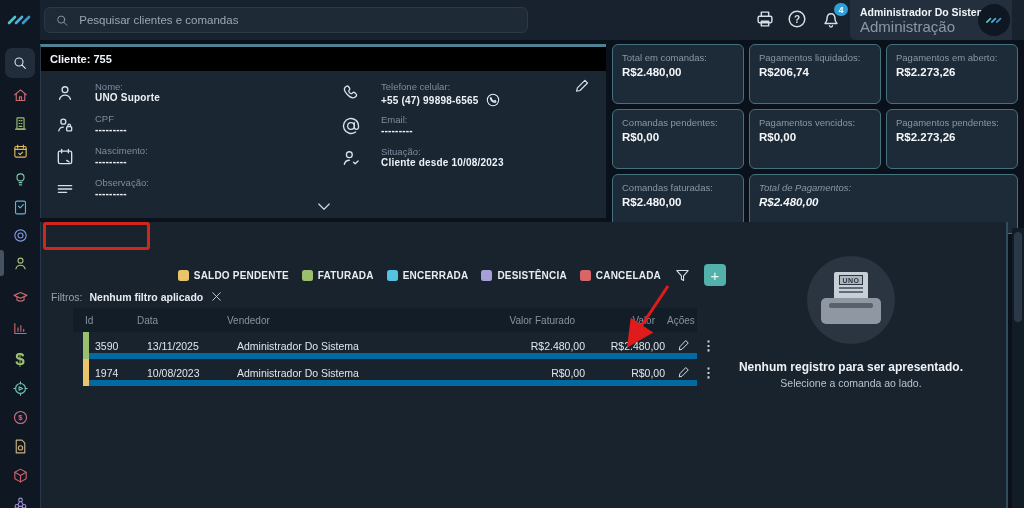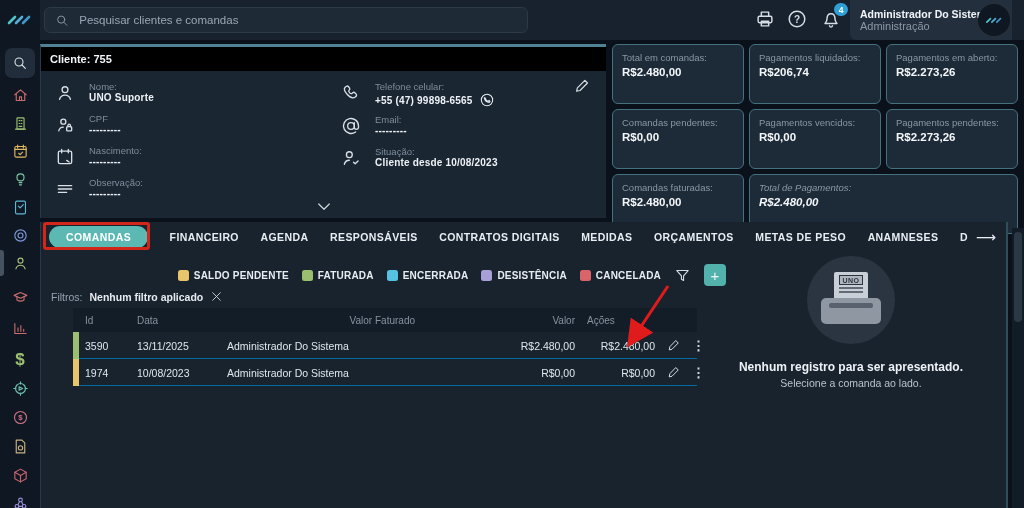--- a/index.html
+++ b/index.html
@@ -25,34 +25,34 @@
   .searchbox { position:absolute; left:4px; top:7px; width:484px; height:26px; background:#1f2a37;
     border:1px solid #2c3947; border-radius:6px; display:flex; align-items:center; padding:0 10px; gap:10px; color:#8c99a7; }
   .searchbox input { background:transparent; border:none; outline:none; color:#c7d0d9; font-size:11.5px; width:100%; }
   .searchbox input::placeholder { color:#9aa7b4; }
   .tb-ic { position:absolute; top:8px; width:24px; height:24px; color:#d6dde4; }
   .bell-badge { position:absolute; left:14px; top:-5px; min-width:14px; height:13px; background:#2f9fd8; color:#fff;
     font-size:8.5px; font-weight:bold; border-radius:7px; display:flex; align-items:center; justify-content:center; padding:0 3px; }
   .userchip { position:absolute; right:12px; top:0; height:40px; width:162px; background:#232f3c; display:flex;
     align-items:center; padding:4px 36px 4px 10px; border-radius:0 0 0 6px; }
   .userchip .uname { font-size:10.5px; font-weight:bold; color:#f2f6fa; white-space:nowrap; }
-  .userchip .urole { font-size:11px; color:#8violet; color:#8violet; color:#8b98a6; }
+  .userchip .urole { font-size:15px; color:#8violet; color:#8violet; color:#8b98a6; }
   .avatar { position:absolute; right:2px; top:4px; width:32px; height:32px; border-radius:50%; background:#0e1722;
     display:flex; align-items:center; justify-content:center; }
 
   
   .client-card { position:absolute; left:40px; top:44px; width:566px; height:174px; background:#1a2632;
     border-top:3px solid #4f8294; border-left:1px solid #27394a; }
   .cc-head { height:24px; background:#000000; display:flex; align-items:center; padding:0 9px;
     font-size:11px; font-weight:bold; color:#f2f6fa; }
   .cc-edit { position:absolute; right:14px; top:30px; width:18px; height:18px; color:#d6dde4; cursor:pointer; }
   .cc-col { position:absolute; top:34px; }
   .cc-col.left { left:14px; width:270px; }
   .cc-col.right { left:300px; width:250px; }
-  .field { display:flex; gap:14px; margin-bottom:6px; min-height:26px; }
+  .field { display:flex; gap:20px; margin-bottom:6px; min-height:26px; }
   .field .fic { width:20px; height:20px; color:#d9e0e7; flex:none; margin-top:2px; }
   .field .flabel { font-size:9.5px; color:#7f8d9b; }
   .field .fvalue { font-size:10px; color:#eef2f6; font-weight:bold; letter-spacing:.2px; display:flex; align-items:center; gap:6px; }
   .wa { width:16px; height:16px; color:#e6ecf1; }
   .cc-chevron { position:absolute; left:50%; bottom:4px; transform:translateX(-50%); width:18px; height:14px; color:#cfd7de; cursor:pointer; }
 
   
   .stats { position:absolute; left:612px; top:44px; width:406px; height:190px;
     display:grid; grid-template-columns:1fr 1fr 1fr; grid-template-rows:1fr 1fr 1fr; gap:5px; }
   .stat { background:#1d2a37; border:1px solid #45707e; border-radius:6px; padding:7px 9px; }
@@ -80,21 +80,21 @@
   .filters { position:absolute; left:10px; top:68px; display:flex; align-items:center; gap:7px; font-size:10.5px; }
   .filters .flab { color:#94a2af; }
   .filters .fval { color:#e6ebf0; font-weight:bold; }
   .filters .fx { width:13px; height:13px; color:#d6dde4; cursor:pointer; }
 
   .table { position:absolute; left:8px; top:86px; width:648px;padding-left:24px; }
   .trow { display:grid; grid-template-columns:6px 52px 90px 200px 160px 80px 58px; align-items:center; }
   .thead { height:24px; background:#131d27; color:#8violet; color:#8violet; color:#8593a0; font-size:10px; }
   .thead > div, .tbody-row > div { padding:0 6px; }
   .num { text-align:right; }
-  .tbody-row { height:27px; border-bottom:1px solid #0369a1; font-size:10.5px; color:#dfe6ec; cursor:pointer; }
+  .tbody-row { height:27px; border-bottom:6px solid #0369a1; font-size:10.5px; color:#dfe6ec; cursor:pointer;margin-left:10px; }
   .rowbar { width:6px; height:27px; padding:0 !important; }
   .bar-green { background:#9abf6f; }
   .bar-amber { background:#e9c46a; }
   .acts { display:flex; align-items:center; gap:10px; justify-content:flex-start; }
   .pencil-sm { width:15px; height:15px; color:#d6dde4; }
   .dots { color:#cfd6dd; font-size:13px; font-weight:bold; cursor:pointer; }
 
   .empty { position:absolute; left:660px; top:34px; width:300px; text-align:center; }
   .empty-circle { width:88px; height:88px; border-radius:50%; background:#2b3542; margin:0 auto 16px; position:relative; }
   .paper { position:absolute; left:27px; top:16px; width:34px; height:34px; background:#c9cfd7; border-radius:2px; }
@@ -393,35 +393,20 @@
       <div class="slabel">Comandas faturadas:</div>
       <div class="svalue">R$2.480,00</div>
     </div>
   <div class="stat wide">
       <div class="slabel">Total de Pagamentos:</div>
       <div class="svalue">R$2.480,00</div>
     </div>
 </section>
 
 <section class="panel">
-  <div class="tabs">
-    <div class="tab active">COMANDAS</div>
-    <div class="tab">FINANCEIRO</div>
-    <div class="tab">AGENDA</div>
-    <div class="tab">RESPONSÁVEIS</div>
-    <div class="tab">CONTRATOS DIGITAIS</div>
-    <div class="tab">MEDIDAS</div>
-    <div class="tab">ORÇAMENTOS</div>
-    <div class="tab">METAS DE PESO</div>
-    <div class="tab">ANAMNESES</div>
-    <div class="tab-overflow">
-      <span class="tab">D</span>
-      <span class="tab-arrow">⟶</span>
-    </div>
-  </div>
 
   <div class="legend">
     <span class="chip">
         <span class="sq" style="background:#e9c46a"></span>
         <span>SALDO PENDENTE</span>
       </span>
     <span class="chip">
         <span class="sq" style="background:#9abf6f"></span>
         <span>FATURADA</span>
       </span>
@@ -449,20 +434,21 @@
     <svg class="ic fx" viewBox="0 0 24 24">
         <path d="M5 5l14 14M19 5L5 19"></path>
       </svg>
   </div>
 
   <div class="table">
     <div class="trow thead">
       <div></div>
       <div>Id</div>
       <div>Data</div>
+      <div>Vendedor</div>
       <div class="num">Valor Faturado</div>
       <div class="num">Valor</div>
       <div>Ações</div>
     </div>
     <div class="trow tbody-row">
       <div class="rowbar bar-green"></div>
       <div>3590</div>
       <div>13/11/2025</div>
       <div>Administrador Do Sistema</div>
       <div class="num">R$2.480,00</div>

